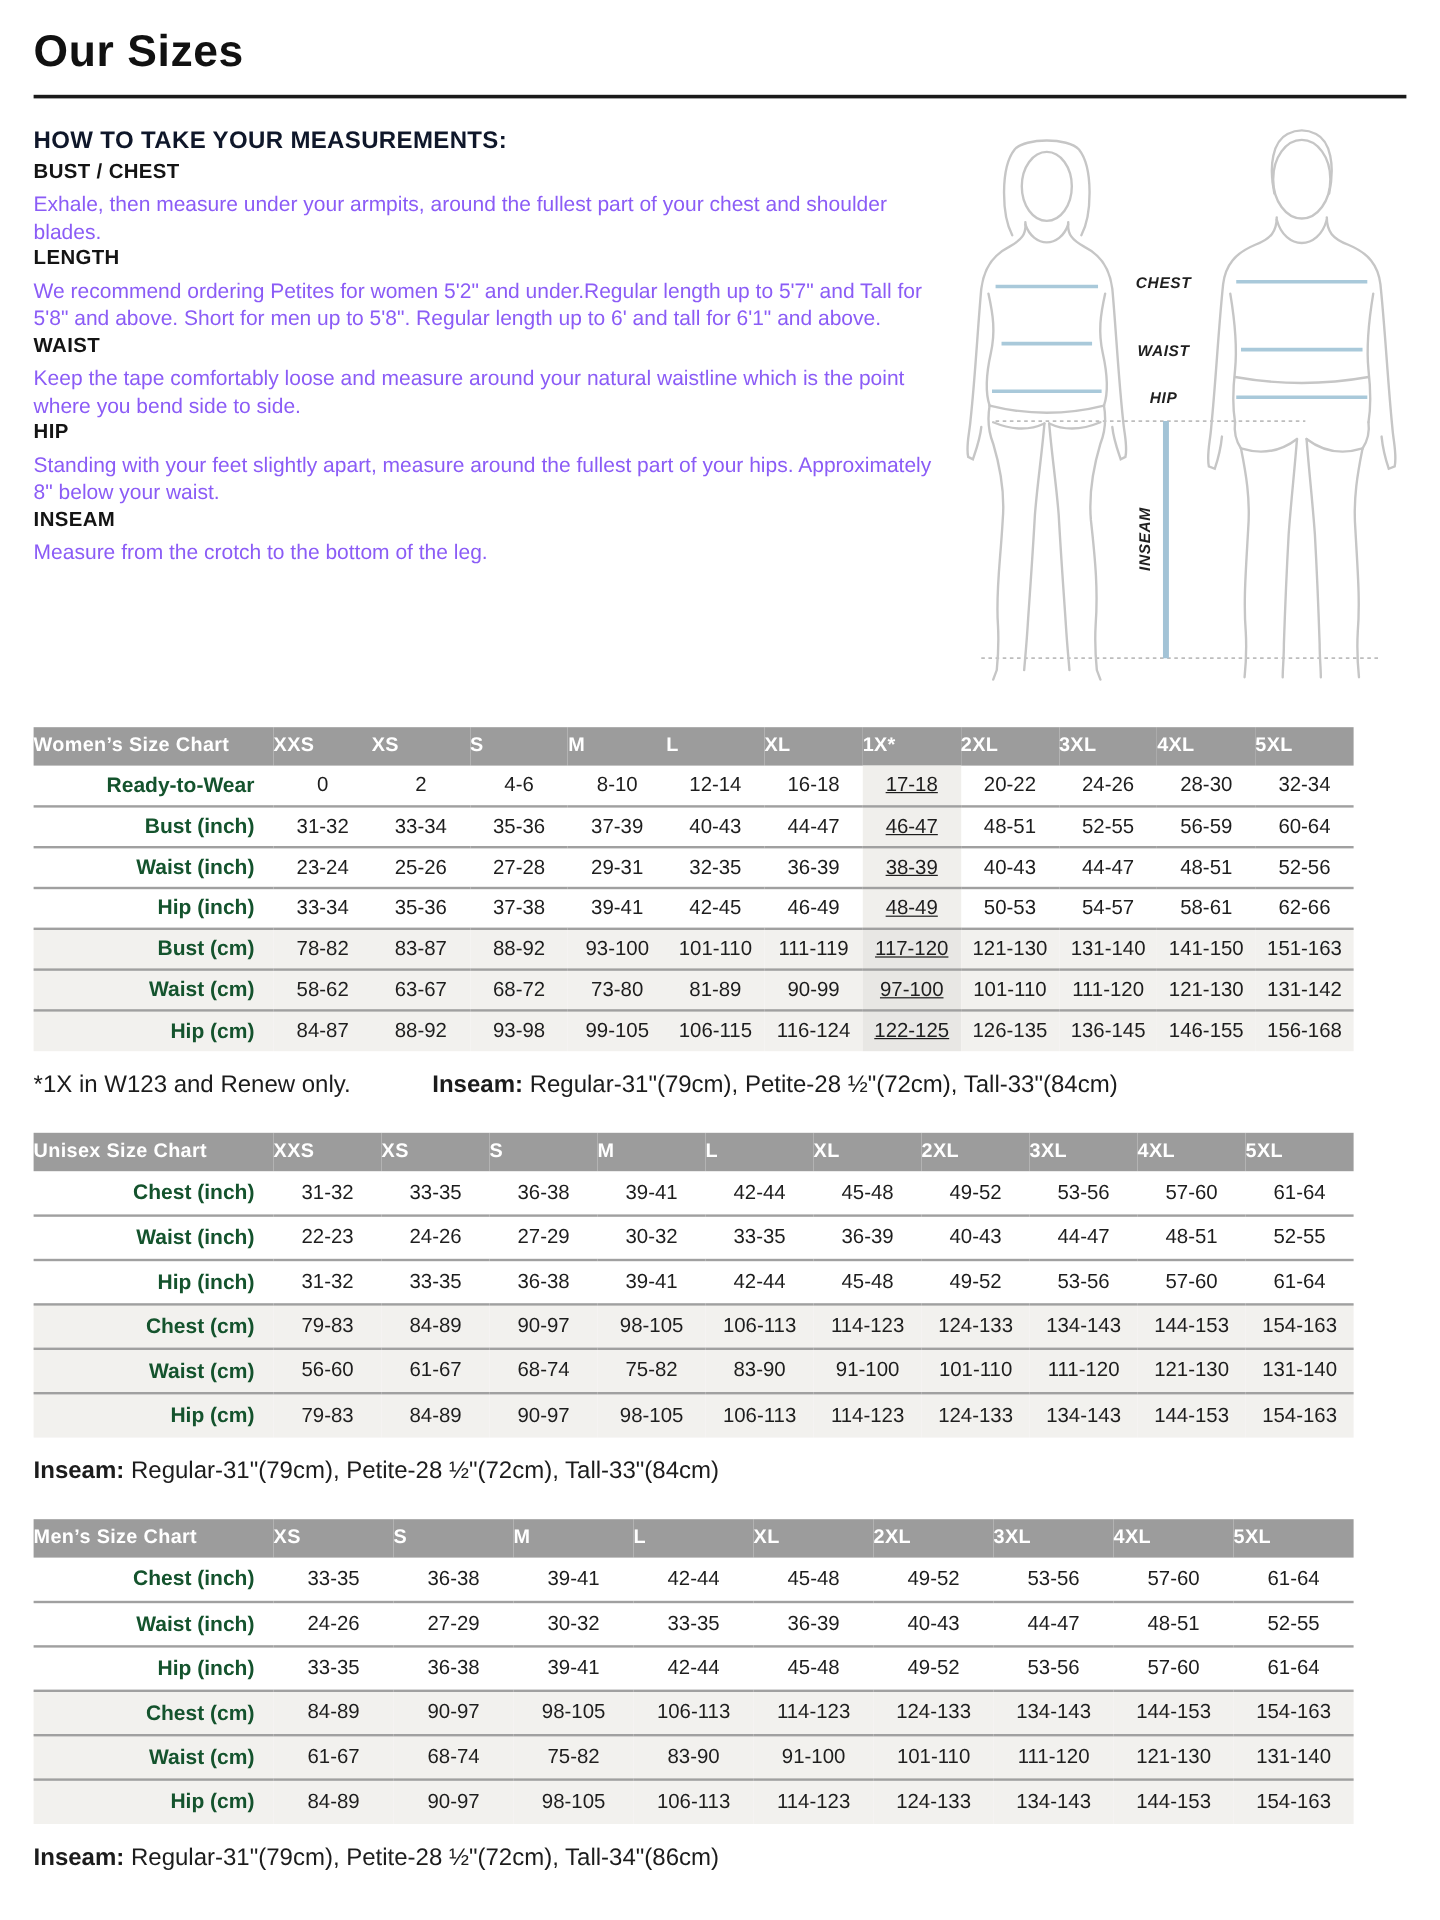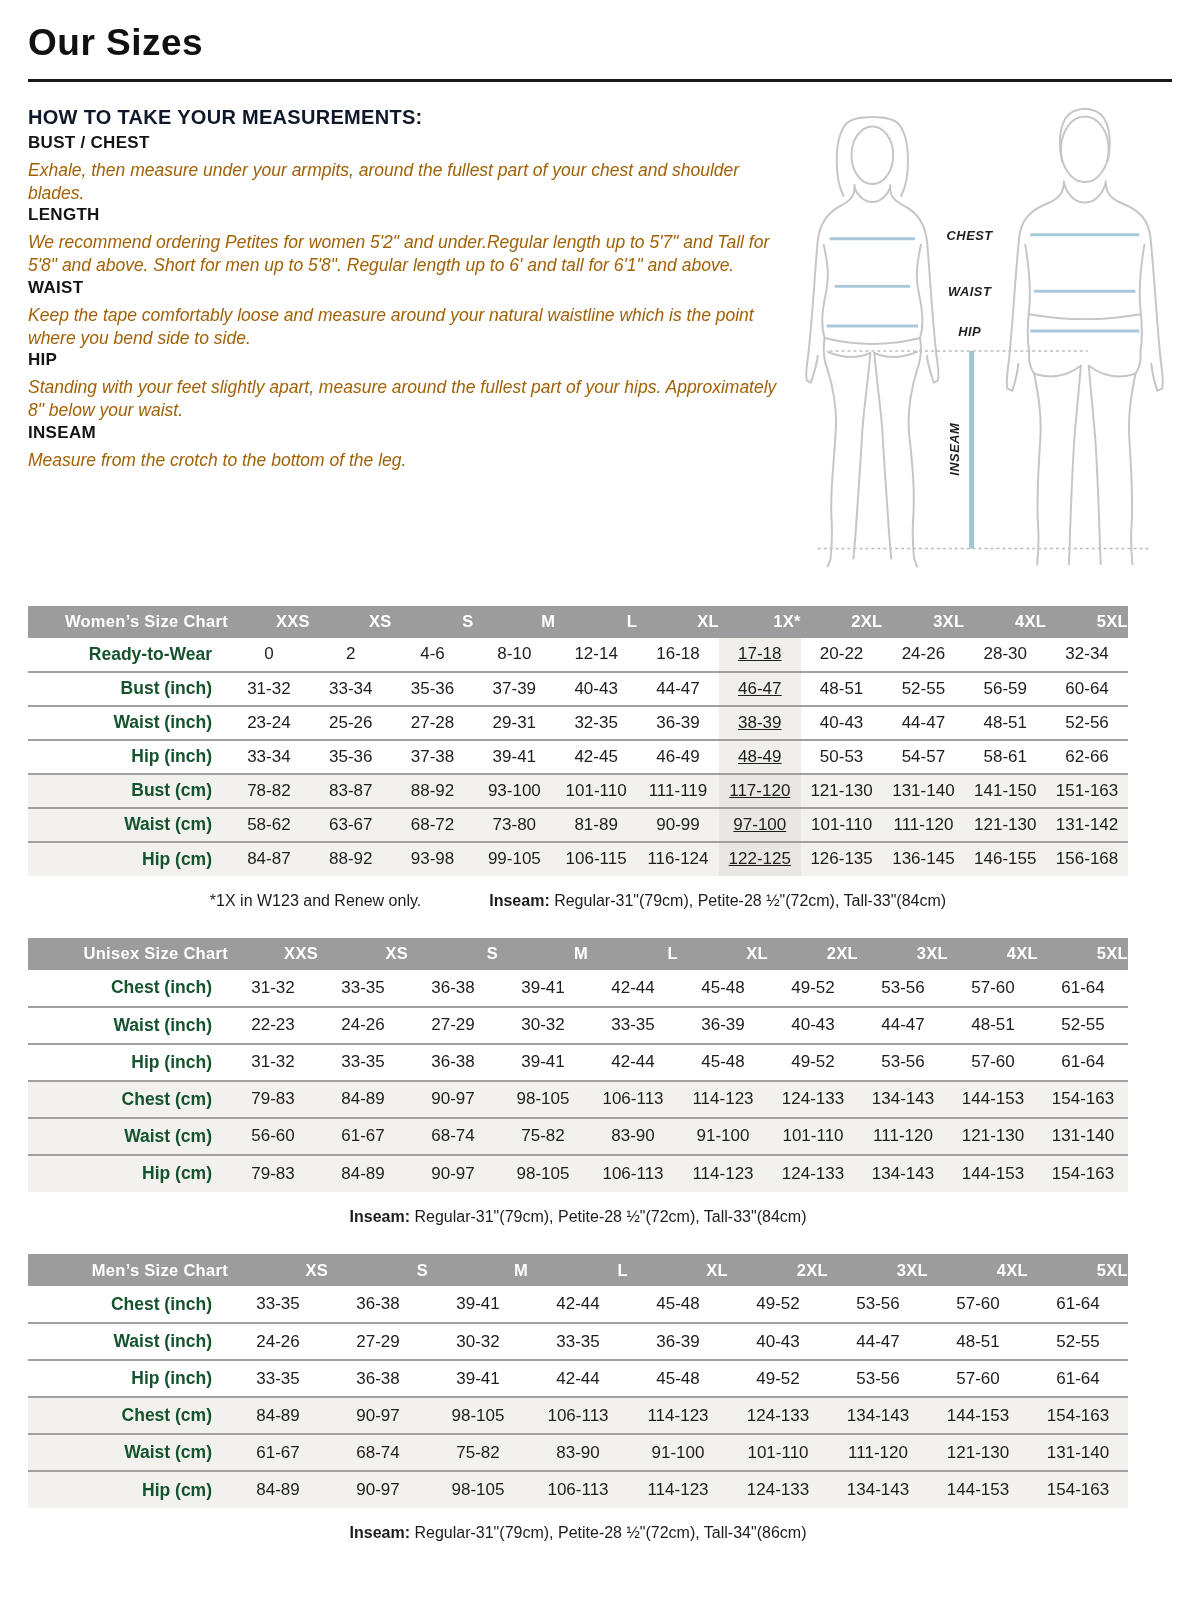--- a/index.html
+++ b/index.html
@@ -26,54 +26,54 @@
     margin-top: 14px;
   }
   .top-section { display: flex; margin-top: 24px; }
   .instructions { width: 752px; flex: 0 0 752px; }
   .instructions-heading {
     font-size: 20px; font-weight: 800; color: #0f172a;
     letter-spacing: 0.3px; margin-bottom: 4px;
   }
   .instr-section { }
   .instr-title { font-size: 17px; font-weight: 800; color: #141414; letter-spacing: 0.3px; }
-  .instr-body { font-size: 17.5px; line-height: 1.33; color: #a16207; margin-top: 6px; font-style: italic; }
+  .instr-body { font-size: 17.5px; line-height: 1.33; color: #8b5cf6; margin-top: 6px; }
   .diagram-col { flex: 1; display: flex; justify-content: flex-end; font-style: italic; }
   .diagram-col svg { margin-top: -8px; }
   .fig-line { stroke: #c6c6c6; stroke-width: 2; fill: none; stroke-linecap: round; }
   .measure-line { stroke: #a9c9da; stroke-width: 3; }
   .inseam-line { stroke: #a3c3d6; stroke-width: 5; }
   .dashed-line { stroke: #bdbdbd; stroke-width: 1.5; stroke-dasharray: 3 3; }
   .diagram-label {
     font-family: "Liberation Sans", "DejaVu Sans", sans-serif;
     font-size: 13px; font-weight: 700; fill: #1f1f1f; letter-spacing: 0.5px;
   }
   .tables-wrap { margin-top: 30px; }
   table.size-table { width: 1100px; border-collapse: collapse; table-layout: fixed; }
   table.size-table thead th {
     background: #9c9c9c; color: #ffffff; font-weight: 700;
-    font-size: 16.5px; height: 32px; letter-spacing: 0.3px; text-align: right; padding-left: 20px;
+    font-size: 16.5px; height: 32px; letter-spacing: 0.3px; text-align: left;
   }
   table.size-table tbody td {
     text-align: center; font-size: 17px; color: #1d1d1d;
     border-top: 2px solid #a0a0a0;
   }
   table.size-table tbody tr:first-child td { border-top: none; }
   table.size-table tbody td.row-label {
     text-align: right; font-weight: 700; font-size: 17.5px;
     color: #14532d; padding-right: 16px;
   }
   table.rows-34 tbody td { height: 34px; }
   table.rows-37 tbody td { height: 37px; }
   tr.shaded td { background: #f2f1ee; }
   td.hl { background: #f0efec; text-decoration: underline; }
   tr.shaded td.hl { background: #e8e7e4; }
   .footnote-row {
-    width: 1100px; display: flex; justify-content: center; gap: 68px;
-    margin: 14px 0 26px 0; font-size: 16px; color: #1c1c1c; line-height: 1.4;
+    width: 1100px; display: flex; justify-content: flex-start; gap: 68px;
+    margin: 14px 0 26px 0; font-size: 20px; color: #1c1c1c; line-height: 1.4;
   }
   .fn-strong { font-weight: 700; }
 </style>
 </head>
 <body>
 
 <h1 class="page-title">Our Sizes</h1>
 <hr class="title-rule">
 
 <div class="top-section">

